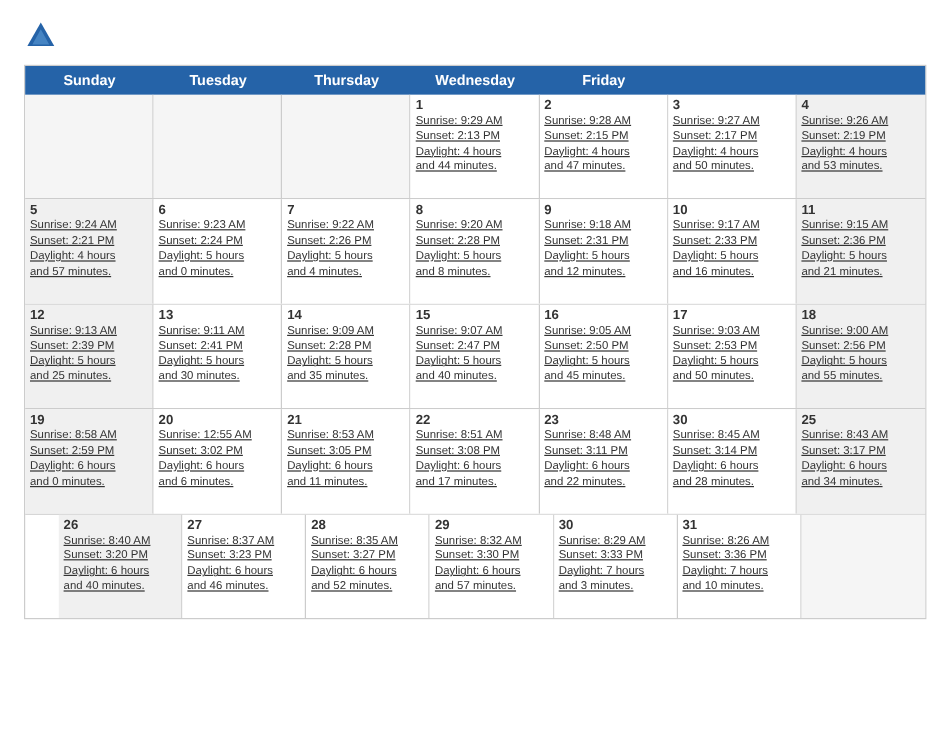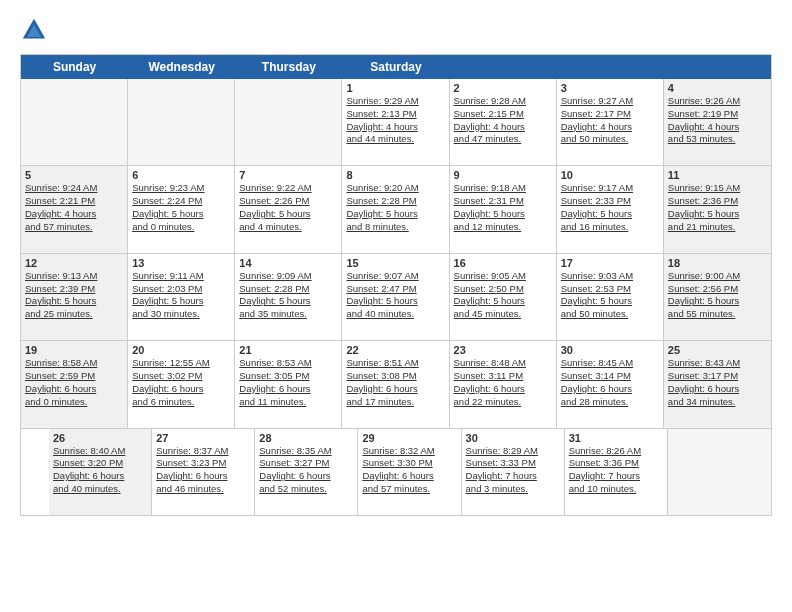--- a/index.html
+++ b/index.html
@@ -140,23 +140,24 @@
     </div>
     <div class="title-block">
       <div class="month-title"></div>
       <div class="location"></div>
     </div>
   </div>
 
   <div class="calendar">
     <div class="cal-header">
     <div class="cal-header-cell">Sunday</div>
+        <div class="cal-header-cell">Tuesday</div>
+        <div class="cal-header-cell">Thursday</div>
         <div class="cal-header-cell">Wednesday</div>
-        <div class="cal-header-cell">Thursday</div>
-        <div class="cal-header-cell">Saturday</div>
+        <div class="cal-header-cell">Friday</div>
       </div>
     <div class="cal-body">
     <div class="cal-row">
           <div class="cal-cell empty"></div>
           <div class="cal-cell empty"></div>
           <div class="cal-cell empty"></div>
           <div class="cal-cell">
             <span class="day-num">1</span>
             <div class="cell-text"><span>Sunrise: 9:29 AM</span><br><span>Sunset: 2:13 PM</span><br><span>Daylight: 4 hours</span><br><span>and 44 minutes.</span></div>
           </div>
@@ -203,21 +204,21 @@
             <div class="cell-text"><span>Sunrise: 9:15 AM</span><br><span>Sunset: 2:36 PM</span><br><span>Daylight: 5 hours</span><br><span>and 21 minutes.</span></div>
           </div>
         </div>
         <div class="cal-row">
           <div class="cal-cell shaded">
             <span class="day-num">12</span>
             <div class="cell-text"><span>Sunrise: 9:13 AM</span><br><span>Sunset: 2:39 PM</span><br><span>Daylight: 5 hours</span><br><span>and 25 minutes.</span></div>
           </div>
           <div class="cal-cell">
             <span class="day-num">13</span>
-            <div class="cell-text"><span>Sunrise: 9:11 AM</span><br><span>Sunset: 2:03 PM</span><br><span>Daylight: 5 hours</span><br><span>and 30 minutes.</span></div>
+            <div class="cell-text"><span>Sunrise: 9:11 AM</span><br><span>Sunset: 2:41 PM</span><br><span>Daylight: 5 hours</span><br><span>and 30 minutes.</span></div>
           </div>
           <div class="cal-cell">
             <span class="day-num">14</span>
             <div class="cell-text"><span>Sunrise: 9:09 AM</span><br><span>Sunset: 2:28 PM</span><br><span>Daylight: 5 hours</span><br><span>and 35 minutes.</span></div>
           </div>
           <div class="cal-cell">
             <span class="day-num">15</span>
             <div class="cell-text"><span>Sunrise: 9:07 AM</span><br><span>Sunset: 2:47 PM</span><br><span>Daylight: 5 hours</span><br><span>and 40 minutes.</span></div>
           </div>
           <div class="cal-cell">

